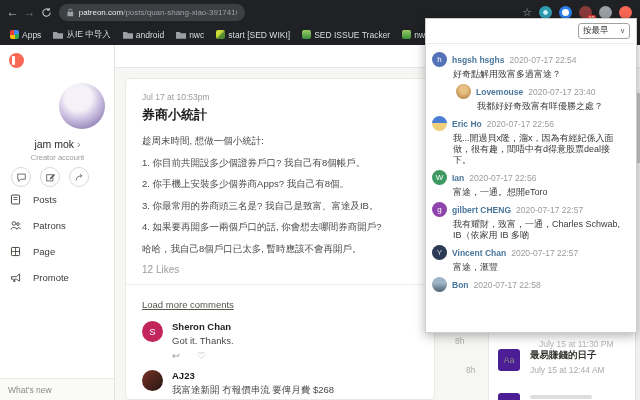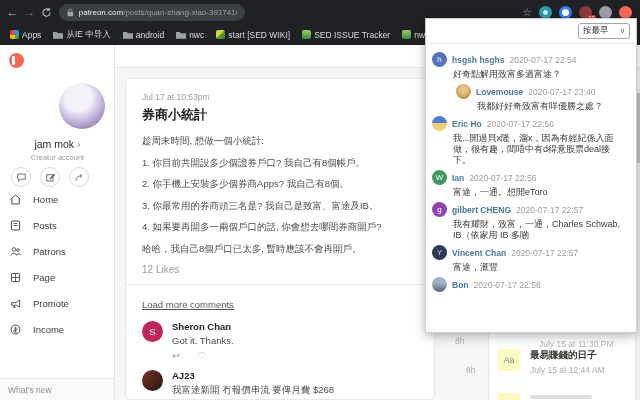--- a/index.html
+++ b/index.html
@@ -64,21 +64,21 @@
   .av-sheron { background:#c2255c; }
   .av-aj { background:linear-gradient(135deg,#7a3326,#241613); }
   .pc-name { font-size:9.5px; font-weight:bold; color:#222220; }
   .pc-text { font-size:9.5px; color:#4a4a48; margin-top:3px; }
   .pc-actions { margin-top:4px; color:#9a9a98; font-size:9.5px; display:flex; gap:17px; }
 
   
   .rail-panel { position:absolute; left:488px; top:23px; width:147px; height:332px; background:#fff; border-left:1px solid #e8e8e5; }
   .rail-partial-time { position:absolute; top:271px; left:50px; font-size:8.5px; color:#b3b3b1; }
   .rail-item { position:absolute; top:281px; left:9px; display:flex; gap:10px; }
-  .aa-box { width:22px; height:22px; background:#fef9c3; border-radius:3px; color:#8a8a88; font-size:9px; display:flex; align-items:center; justify-content:center; flex-shrink:0; }
+  .aa-box { width:22px; height:22px; background:#4c1d95; border-radius:3px; color:#8a8a88; font-size:9px; display:flex; align-items:center; justify-content:center; flex-shrink:0; }
   .rail-item-title { font-size:9.5px; font-weight:bold; color:#33332f; }
   .rail-item-time { font-size:8.5px; color:#aaaaa8; margin-top:3px; }
   .rail-item2 { position:absolute; top:325px; left:9px; display:flex; gap:10px; }
   .rail-item2 .aa-box { height:7px; border-radius:3px 3px 0 0; }
   .text-bar { width:62px; height:4px; background:#dededc; margin-top:2px; border-radius:2px; }
   .rail-marker { position:absolute; font-size:8.5px; color:#adadab; }
   .marker-1 { top:291px; left:455px; }
   .marker-2 { top:320px; left:466px; }
 
   
@@ -209,26 +209,20 @@
         </div>
       <div class="qbtn">
           <svg width="11" height="11" viewBox="0 0 16 16">
             <path d="M3 12.5C3 7.5 7 5.5 11.5 5.5M11.5 5.5 9 3.2M11.5 5.5 9 7.8" fill="none" stroke="#55554f" stroke-width="1.2"></path>
           </svg>
         </div>
     </div>
     <div class="menu">
       <div class="menu-item">
           <svg width="13" height="13" viewBox="0 0 16 16">
-            <path d="M2 7.5 8 2.5l6 5M3.5 7v6.5h9V7" fill="none" stroke="#44443f" stroke-width="1.2"></path>
-          </svg>
-          <span>Home</span>
-        </div>
-      <div class="menu-item">
-          <svg width="13" height="13" viewBox="0 0 16 16">
             <rect x="3" y="2.5" width="10" height="11" rx="1" fill="none" stroke="#44443f" stroke-width="1.2"></rect>
             <line x1="5.5" y1="5.5" x2="10.5" y2="5.5" stroke="#44443f"></line>
             <line x1="5.5" y1="8" x2="10.5" y2="8" stroke="#44443f"></line>
           </svg>
           <span>Posts</span>
         </div>
       <div class="menu-item">
           <svg width="13" height="13" viewBox="0 0 16 16">
             <circle cx="6" cy="5.5" r="2.2" fill="none" stroke="#44443f" stroke-width="1.1"></circle>
             <circle cx="11" cy="6.2" r="1.7" fill="none" stroke="#44443f" stroke-width="1.1"></circle>
@@ -242,27 +236,20 @@
             <line x1="8" y1="3" x2="8" y2="13" stroke="#44443f"></line>
             <line x1="3" y1="8" x2="13" y2="8" stroke="#44443f"></line>
           </svg>
           <span>Page</span>
         </div>
       <div class="menu-item">
           <svg width="13" height="13" viewBox="0 0 16 16">
             <path d="M3 7v3h2l1 3h1.5l-1-3H9l4 2.5v-9L9 7z" fill="none" stroke="#44443f" stroke-width="1.1"></path>
           </svg>
           <span>Promote</span>
-        </div>
-      <div class="menu-item">
-          <svg width="13" height="13" viewBox="0 0 16 16">
-            <circle cx="8" cy="8" r="5.5" fill="none" stroke="#44443f" stroke-width="1.2"></circle>
-            <path d="M8 4.5v7M6.3 6.3h2.6a1.2 1.2 0 0 1 0 2.4H7a1.2 1.2 0 0 0 0 2.4h2.8" fill="none" stroke="#44443f" stroke-width="0.9"></path>
-          </svg>
-          <span>Income</span>
         </div>
     </div>
     <div class="whats-new">What's new</div>
   </div>
 
   <div class="rail-panel">
     <div class="rail-partial-time">July 15 at 11:30 PM</div>
     <div class="rail-item">
       <div class="aa-box">Aa</div>
       <div>

